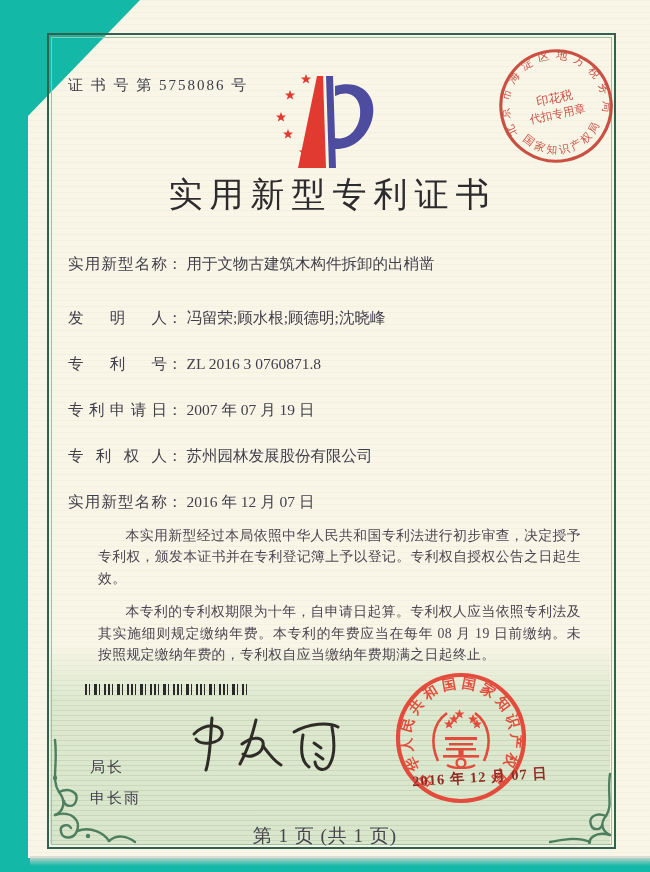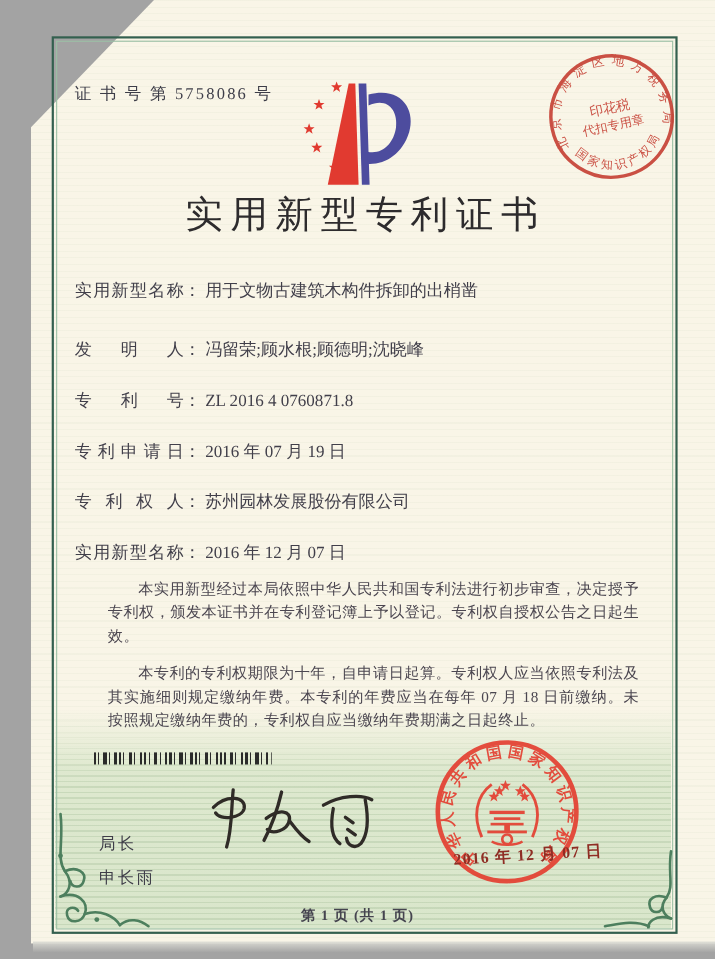--- a/index.html
+++ b/index.html
@@ -1,21 +1,21 @@
 <!DOCTYPE html>
 <html><head>
 <meta charset="utf-8">
 <style>
   html,body{margin:0;padding:0;}
   body{
     width:650px;height:872px;overflow:hidden;
     background:#ffffff;
     font-family:"Liberation Serif","DejaVu Serif",serif;
   }
-  .scan{position:relative;width:650px;height:872px;background:#a3a3a3;}
+  .scan{position:relative;width:650px;height:872px;background:#14b8a6;}
   .page{
     position:absolute;left:28px;top:0;width:622px;height:858px;
     background:#f9f5e7;
     clip-path:polygon(112px 0,100% 0,100% 100%,0 100%,0 116px);
   }
   .page::after{ 
     content:"";position:absolute;inset:0;pointer-events:none;
     background:repeating-linear-gradient(180deg,rgba(186,202,172,.10) 0 1px,transparent 1px 6px);
   }
   .page-shadow{position:absolute;left:30px;right:0;top:856px;height:10px;
@@ -65,21 +65,21 @@
   .dir-title{top:730px;} .dir-name{top:761px;}
   .signature{position:absolute;left:182px;top:710px;width:175px;height:70px;z-index:3;}
   .seal{position:absolute;left:390px;top:667px;width:142px;height:142px;z-index:3;opacity:.9;}
   .seal-date{
     position:absolute;left:398px;top:768px;width:164px;z-index:4;text-align:center;
     font-size:14.5px;font-weight:bold;color:#8f2d24;letter-spacing:1px;
     transform:rotate(-3.5deg);white-space:nowrap;
   }
   .footer{
     position:absolute;left:0;right:0;top:823px;text-align:center;z-index:2;
-    font-size:13px;color:#45444f;letter-spacing:1px;font-weight:bold;
+    font-size:19px;color:#45444f;letter-spacing:1px;
   }
   .flourish{position:absolute;z-index:1;}
   .fl-left{left:46px;top:738px;width:92px;height:106px;}
   .fl-right{right:34px;top:772px;width:70px;height:72px;transform:scaleX(-1);}
   svg text{font-family:"Liberation Serif","DejaVu Serif",serif;}
 </style>
 </head>
 <body>
 
 <div class="scan">
@@ -143,36 +143,36 @@
   <div class="title">实用新型专利证书</div>
 
   <div class="fields">
     <div class="frow f0">
       <span class="lab">实用新型名称</span><span class="col">：</span><span>用于文物古建筑木构件拆卸的出梢凿</span>
     </div>
     <div class="frow f1">
       <span class="lab">发明人</span><span class="col">：</span><span>冯留荣;顾水根;顾德明;沈晓峰</span>
     </div>
     <div class="frow f2">
-      <span class="lab">专利号</span><span class="col">：</span><span>ZL 2016 4 0760871.8</span>
+      <span class="lab">专利号</span><span class="col">：</span><span>ZL 2016 3 0760871.8</span>
     </div>
     <div class="frow f3">
-      <span class="lab">专利申请日</span><span class="col">：</span><span>2016 年 07 月 19 日</span>
+      <span class="lab">专利申请日</span><span class="col">：</span><span>2007 年 07 月 19 日</span>
     </div>
     <div class="frow f4">
       <span class="lab">专利权人</span><span class="col">：</span><span>苏州园林发展股份有限公司</span>
     </div>
     <div class="frow f5">
       <span class="lab">实用新型名称</span><span class="col">：</span><span>2016 年 12 月 07 日</span>
     </div>
   </div>
 
   <div class="paras">
     <p>本实用新型经过本局依照中华人民共和国专利法进行初步审查，决定授予专利权，颁发本证书并在专利登记簿上予以登记。专利权自授权公告之日起生效。</p>
-    <p>本专利的专利权期限为十年，自申请日起算。专利权人应当依照专利法及其实施细则规定缴纳年费。本专利的年费应当在每年 07 月 18 日前缴纳。未按照规定缴纳年费的，专利权自应当缴纳年费期满之日起终止。</p>
+    <p>本专利的专利权期限为十年，自申请日起算。专利权人应当依照专利法及其实施细则规定缴纳年费。本专利的年费应当在每年 08 月 19 日前缴纳。未按照规定缴纳年费的，专利权自应当缴纳年费期满之日起终止。</p>
   </div>
 
   <div class="barcode"></div>
 
   <div class="director dir-title">局长</div>
   <div class="director dir-name">申长雨</div>
 
   <svg class="signature" viewBox="0 0 175 70">
     <g fill="none" stroke="#2f2b27" stroke-width="3" stroke-linecap="round" stroke-linejoin="round">
       <path d="M 30 8 C 28 28 29 44 24 60"></path>

